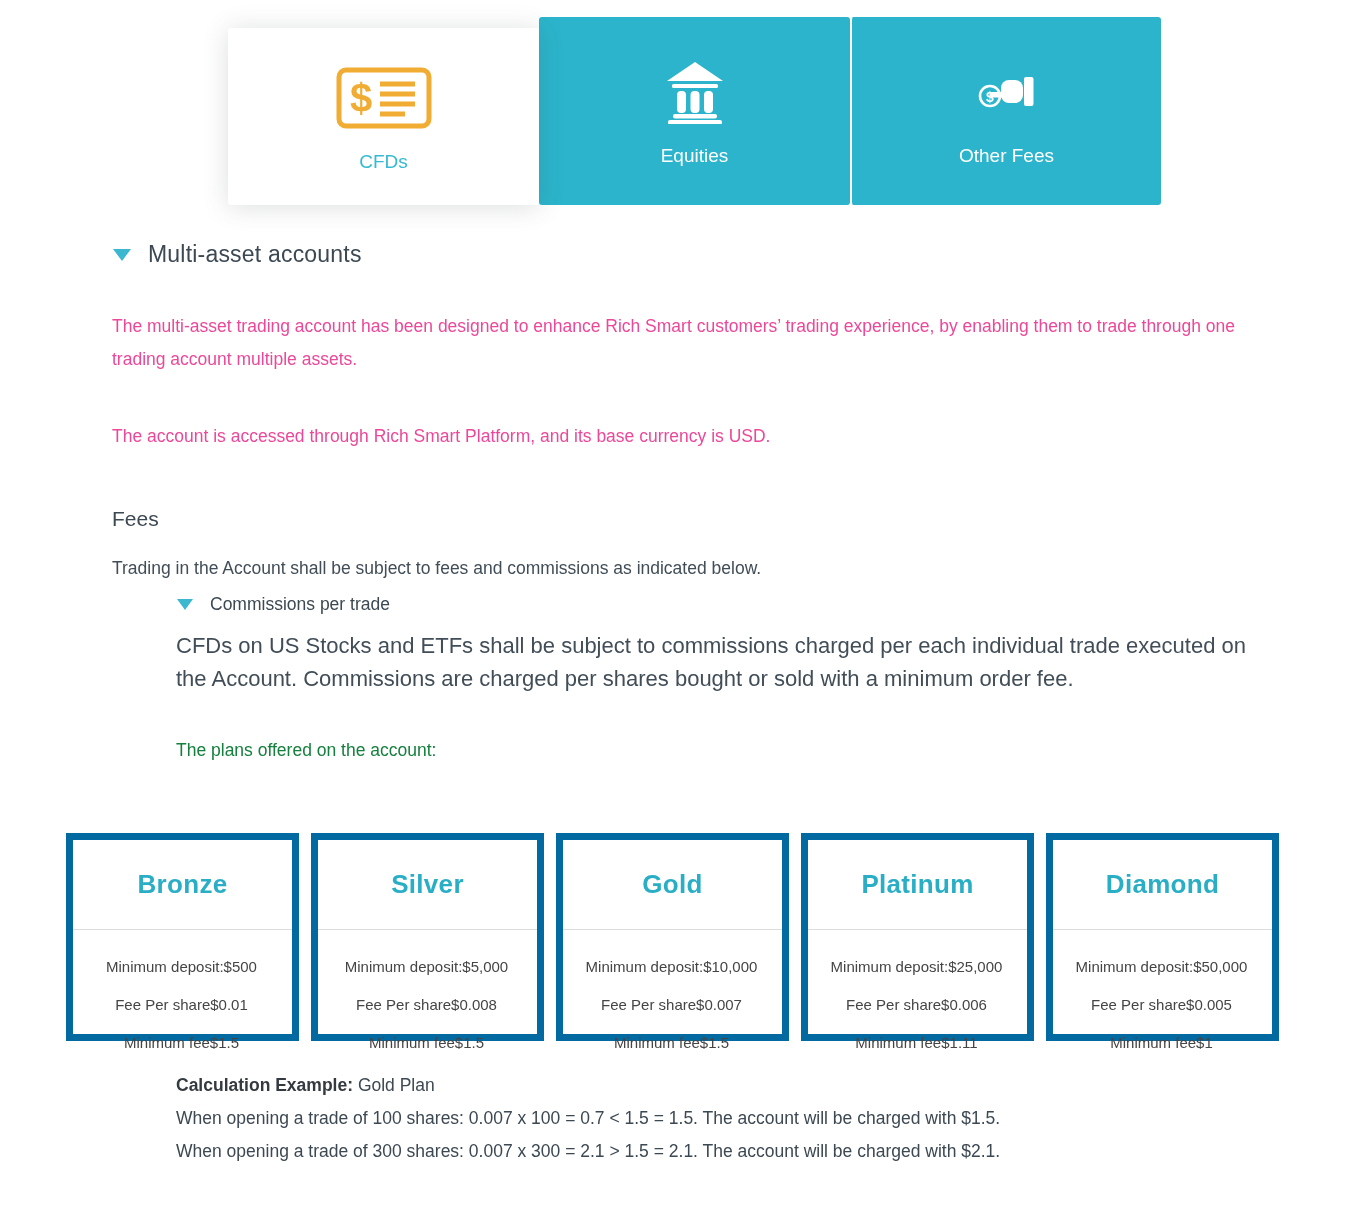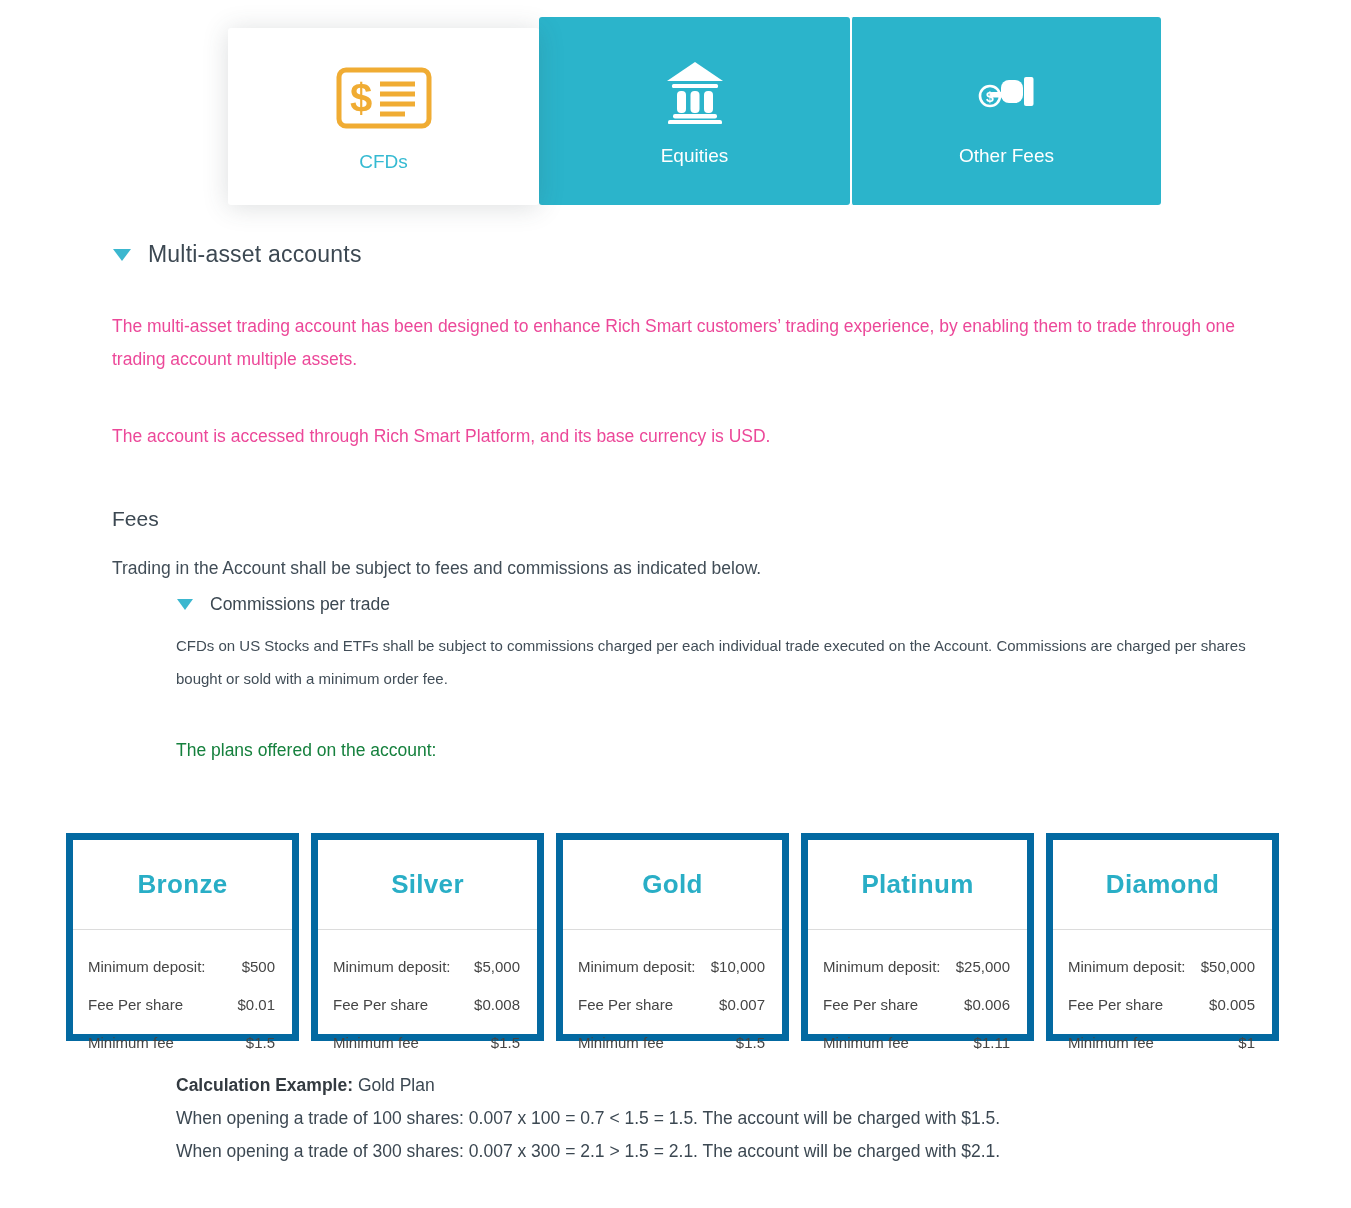--- a/index.html
+++ b/index.html
@@ -72,21 +72,21 @@
   .fees-intro { margin: 27px 0 0 112px; font-size: 17.5px; color: #414d57; }
 
   .sub-heading-row {
     display: flex; align-items: center;
     margin: 15px 0 8px 177px;
   }
   .sub-heading-row .title { margin-left: 17px; font-size: 17.5px; color: #3c4852; }
 
   .p-lvl2 {
     margin: 14px 0 0 176px; width: 1070px;
-    font-size: 15px; line-height: 33px; color: #414d57;
+    font-size: 22px; line-height: 33px; color: #414d57;
   }
   .plans-intro { margin: 45px 0 0 176px; font-size: 17.5px; color: #15803d; }
 
   
   .plans {
     display: flex; gap: 12px;
     margin: 72px 72px 0 66px;
   }
   .plan-card {
     flex: 1; height: 208px;
@@ -95,21 +95,21 @@
   }
   .plan-head {
     height: 90px; flex: none;
     display: flex; align-items: center; justify-content: center;
     border-bottom: 1px solid #dcdcdc;
     font-size: 26px; font-weight: 700; color: #29aec6;
     letter-spacing: 0.3px;
   }
   .plan-body { padding: 7px 17px 0 15px; }
   .plan-row {
-    display: flex; justify-content: space-between; align-items: baseline;
+    display: flex; justify-content: center; align-items: baseline;
     margin: 21px 0; font-size: 15px; color: #454545;
   }
 
   
   .calc { margin: 28px 0 0 176px; font-size: 17.5px; line-height: 33px; color: #3c4852; }
   .calc .bold { font-weight: 700; color: #333a40; }
 </style>
 </head>
 <body>
 

